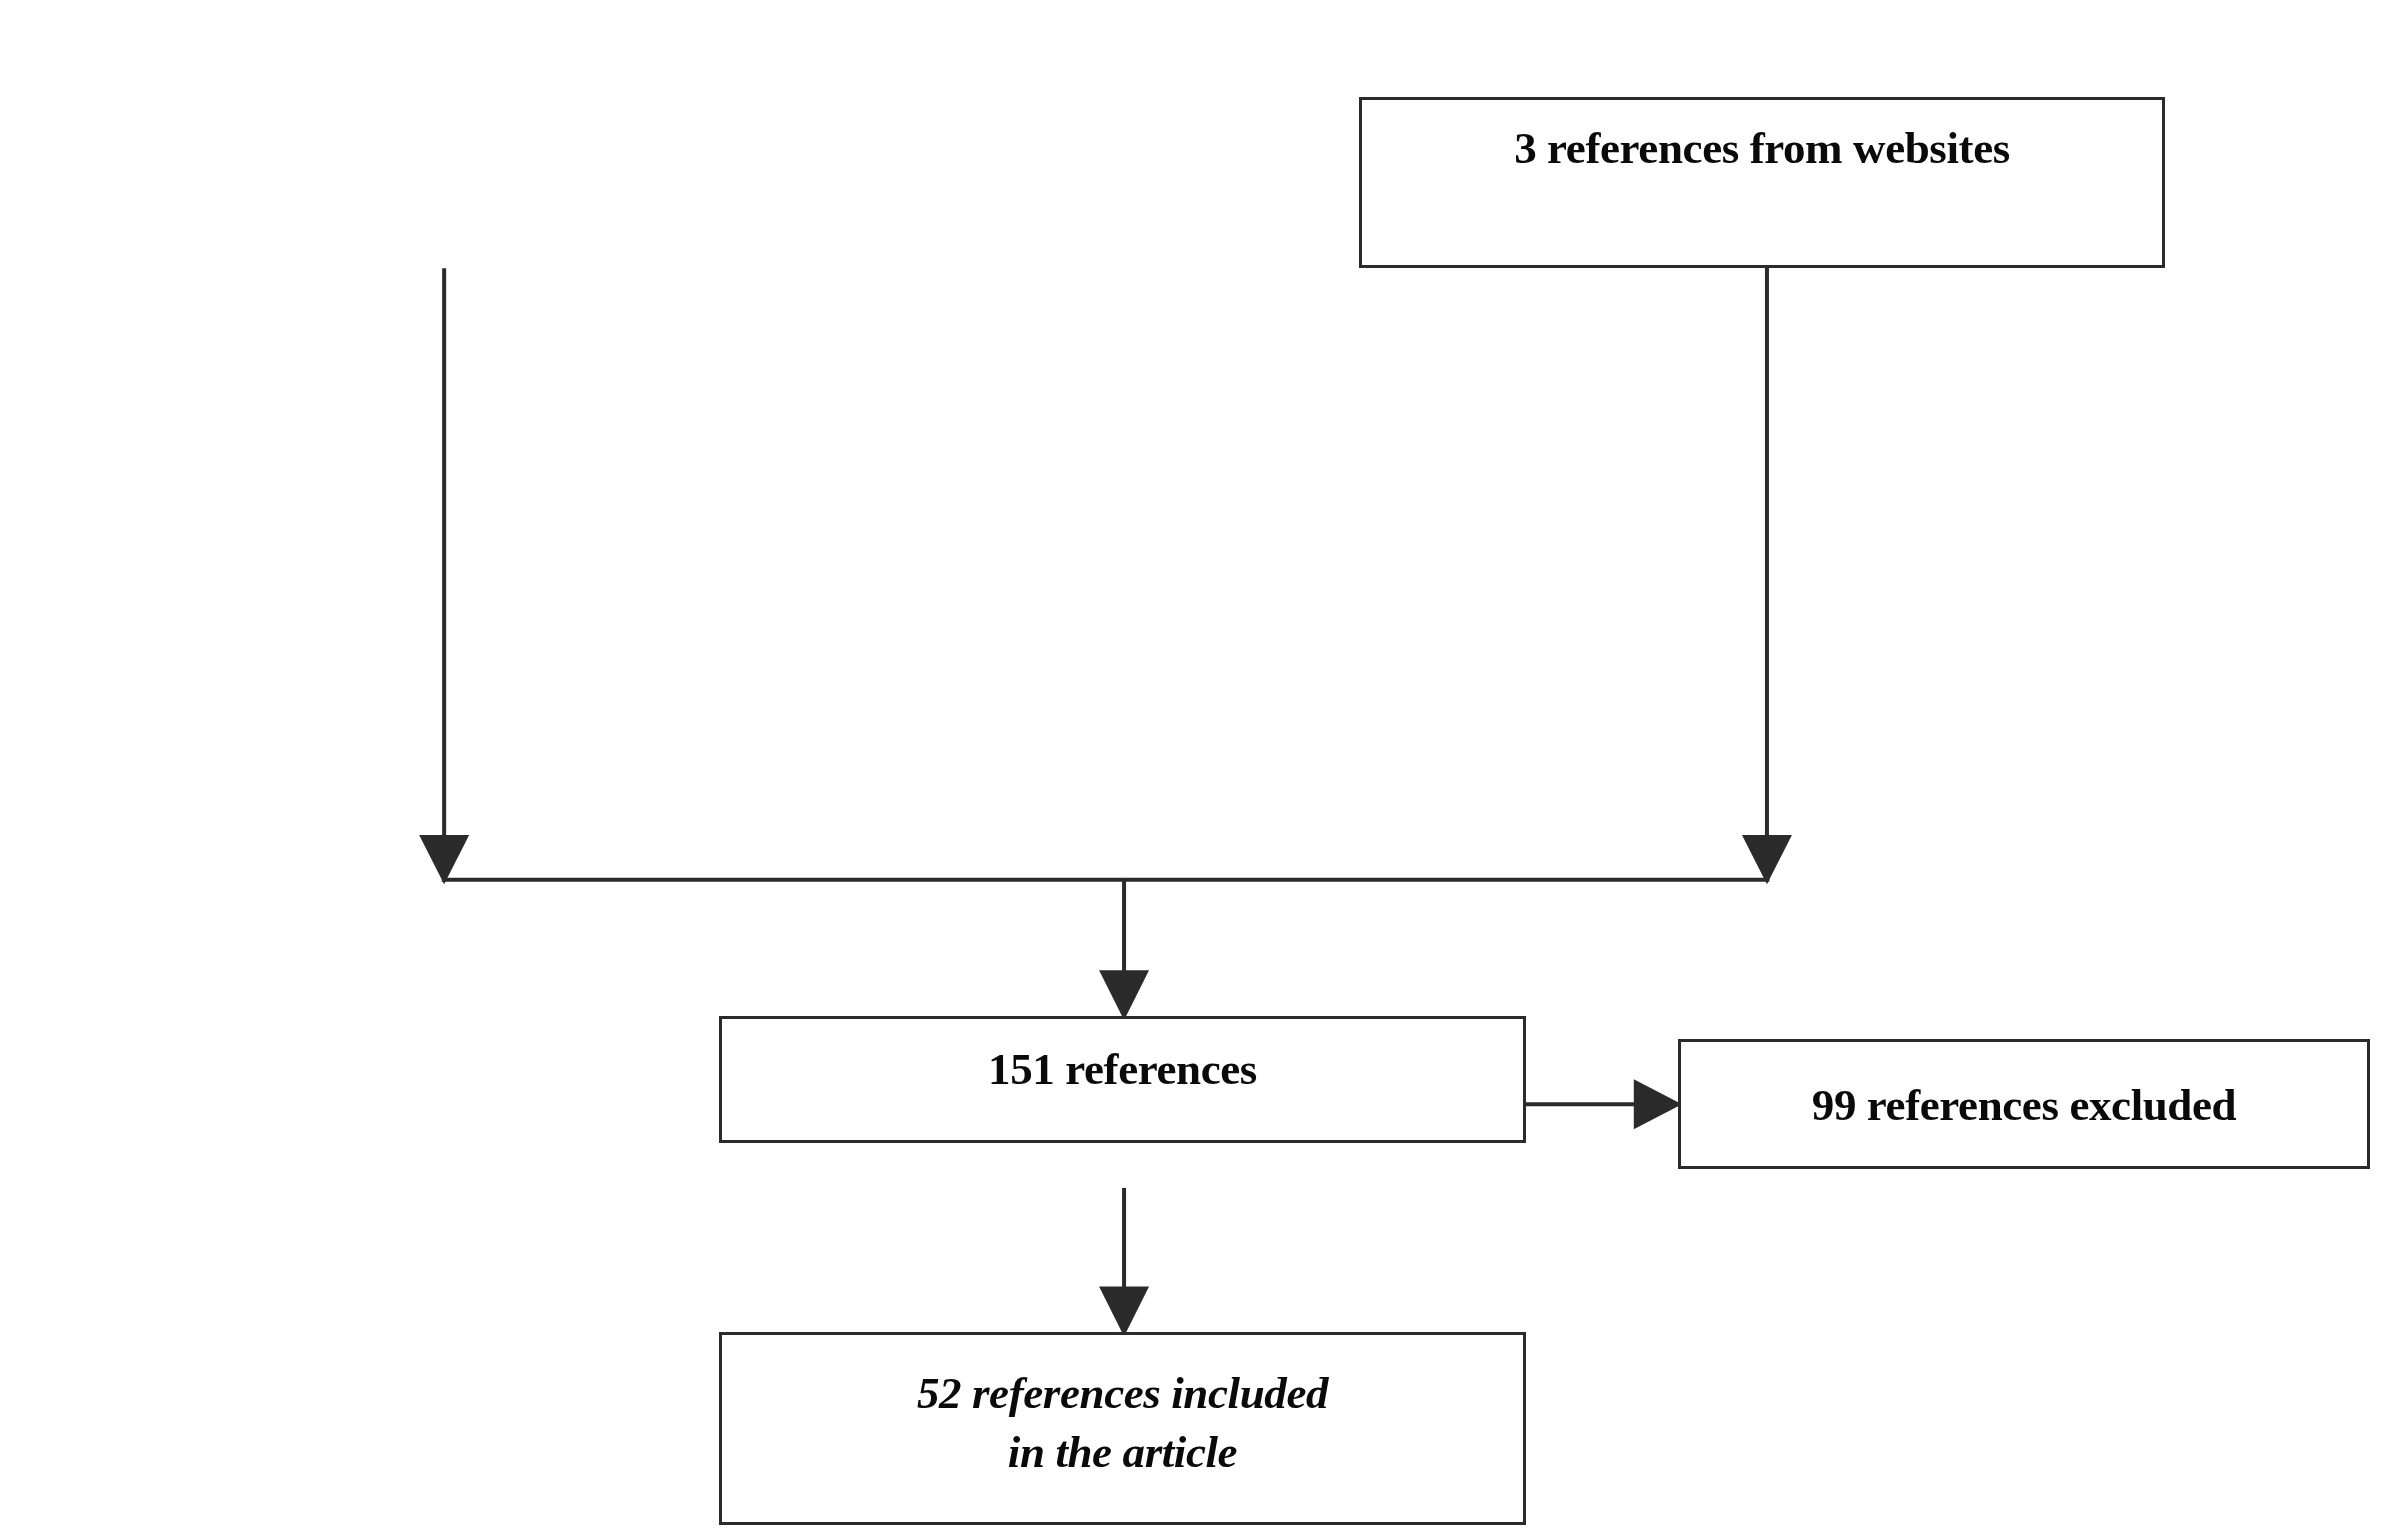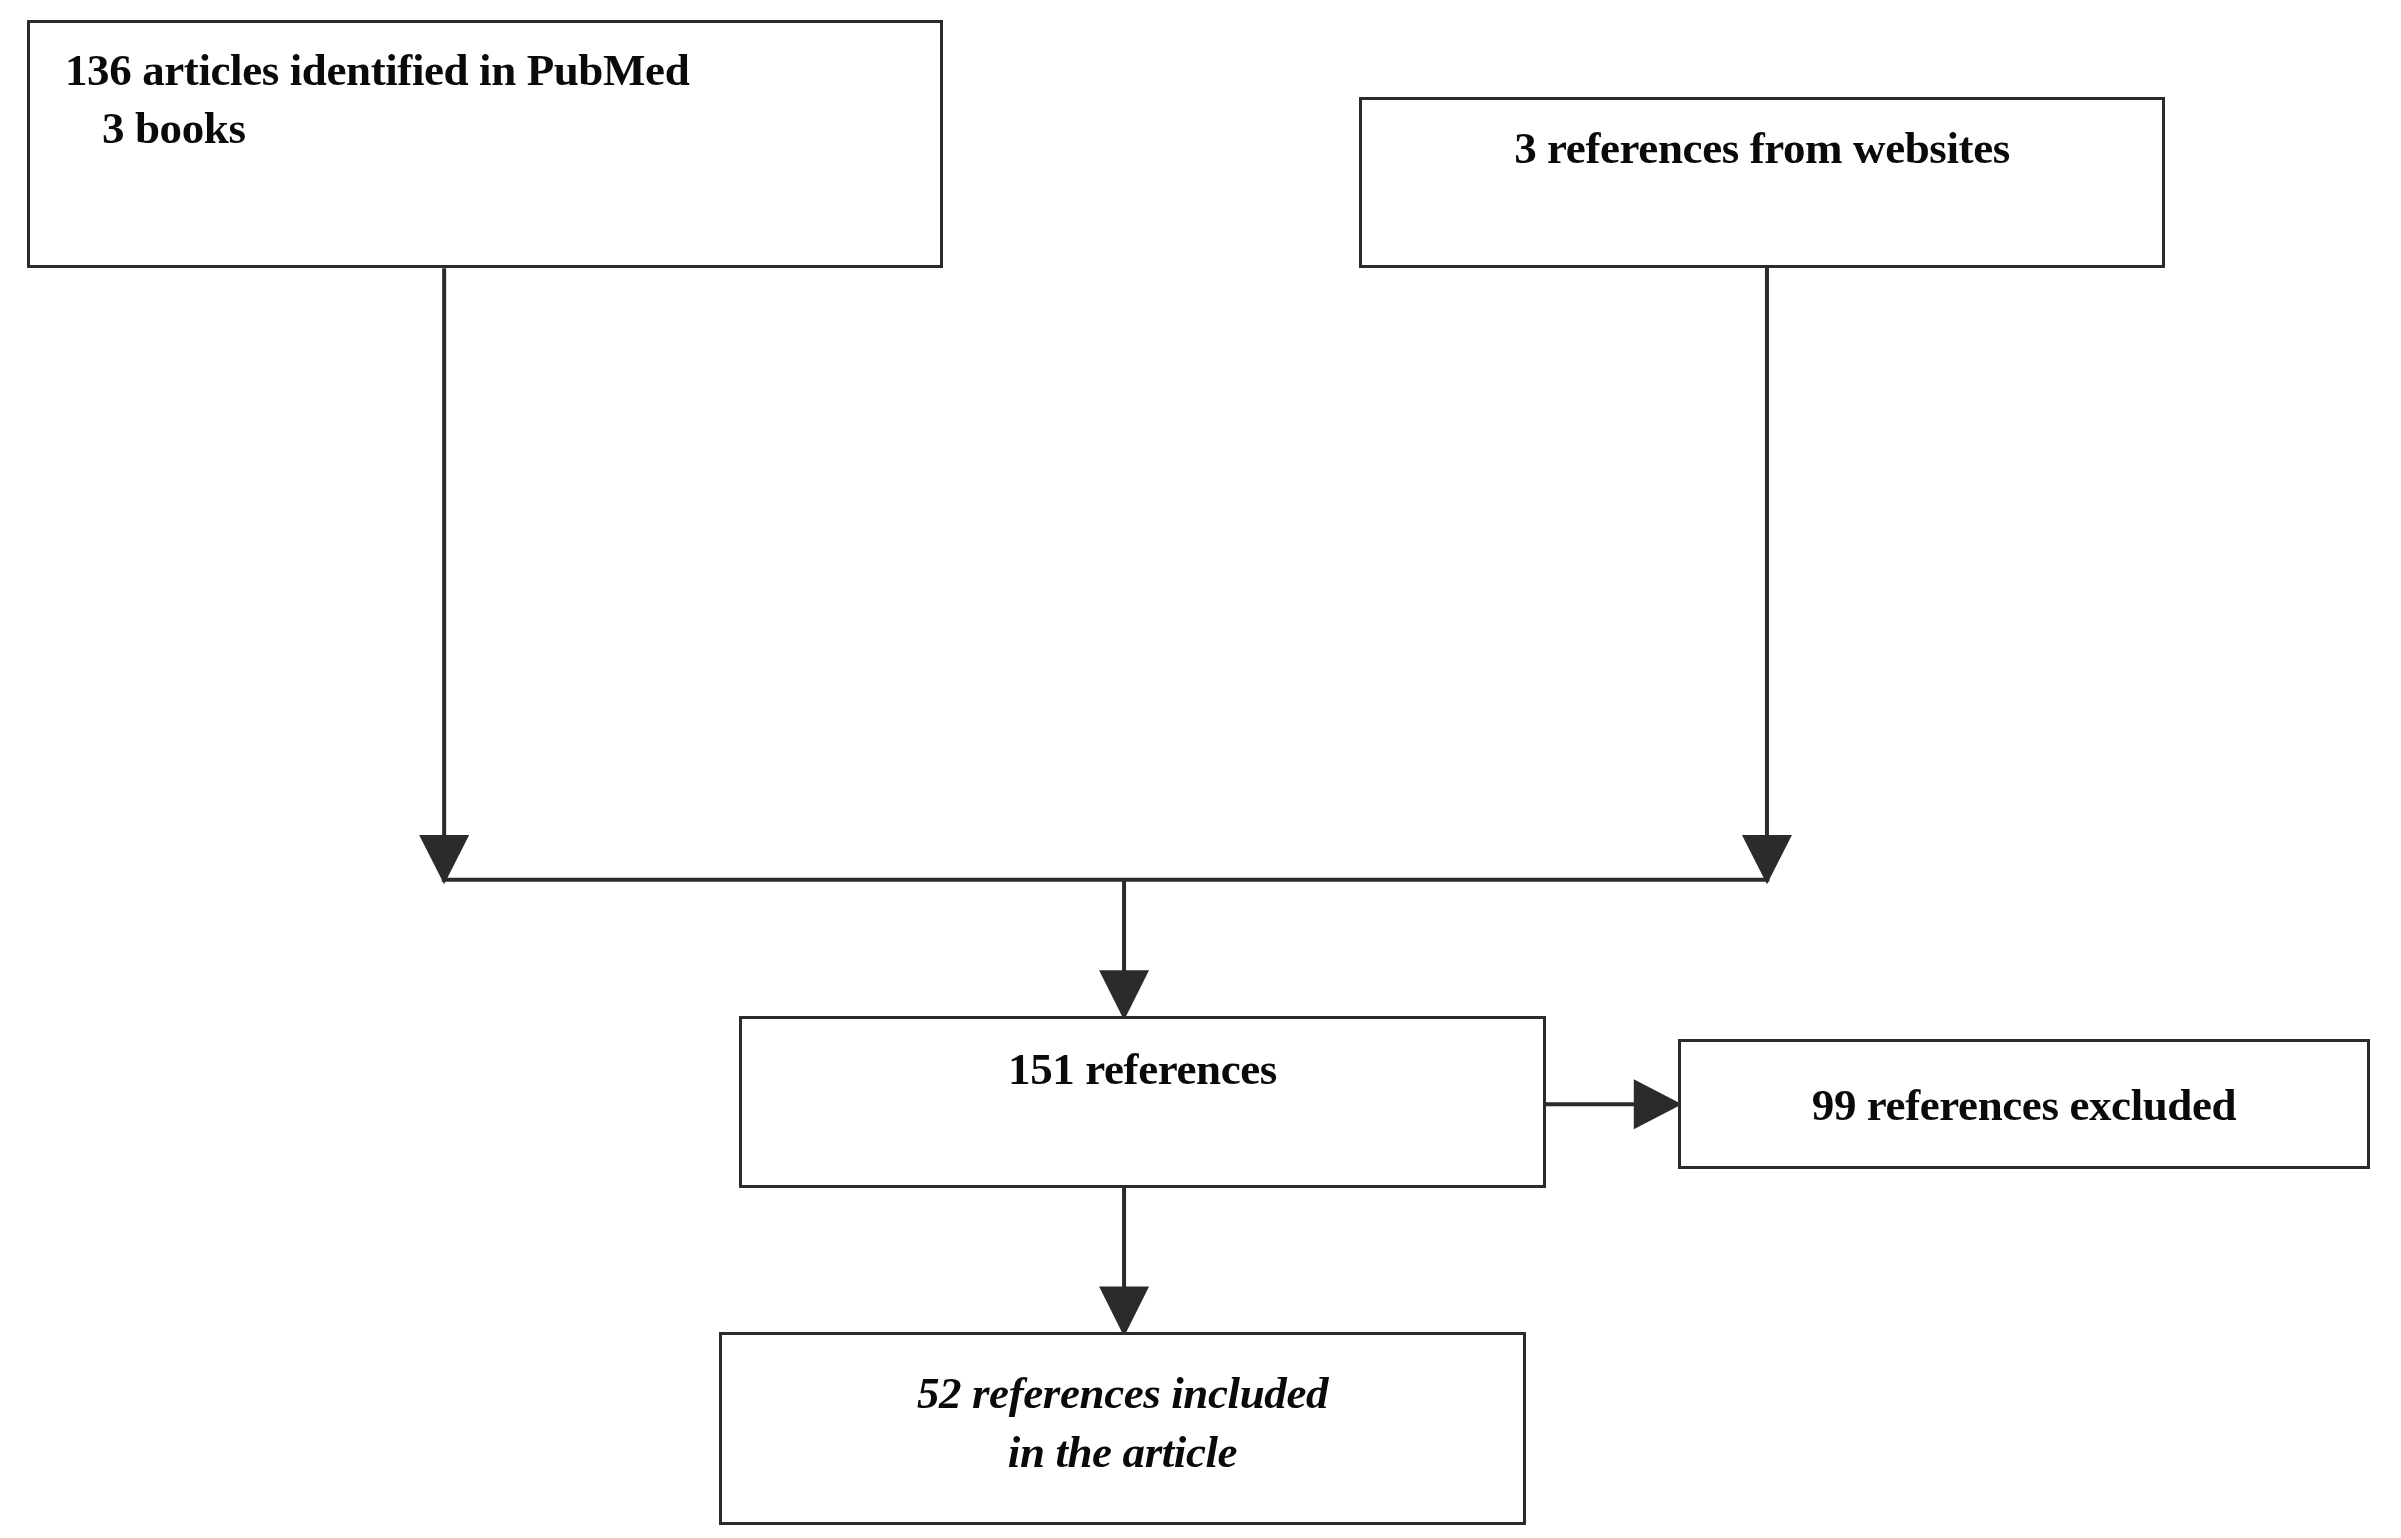--- a/index.html
+++ b/index.html
@@ -53,21 +53,21 @@
   }
   #node-pubmed .ln { text-align: left; }
   #node-pubmed .ln.indent { padding-left: 37px; }
 
   #node-websites {
     left: 1359px; top: 97px; width: 806px; height: 171px;
     padding-top: 19.3px;
   }
 
   #node-total {
-    left: 739px;  top: 1016px; width: 807px; height: 172px;
+    left: 719px;  top: 1016px; width: 807px; height: 127px;
     padding-top: 21px;
   }
 
   #node-excluded {
     left: 1678px; top: 1039px; width: 692px; height: 130px;
     padding-top: 34px;
   }
 
   #node-included {
     left: 719px;  top: 1332px; width: 807px; height: 193px;
@@ -95,24 +95,20 @@
       <polygon points="1370,1208 1424,1208 1397,1262"></polygon>
 
       <line x1="1896" y1="1372" x2="2035" y2="1372"></line>
       <polygon points="2033,1345 2033,1399 2085,1372"></polygon>
 
       <line x1="1397" y1="1476" x2="1397" y2="1605"></line>
       <polygon points="1370,1601 1424,1601 1397,1655"></polygon>
     </g>
   </svg>
 
-  <div class="node" id="node-pubmed">
-    <span class="ln">136 articles identified in PubMed</span>
-    <span class="ln indent">3 books</span>
-  </div>
 
   <div class="node" id="node-websites">
     <span class="ln">3 references from websites</span>
   </div>
 
   <div class="node" id="node-total">
     <span class="ln">151 references</span>
   </div>
 
   <div class="node" id="node-excluded">

